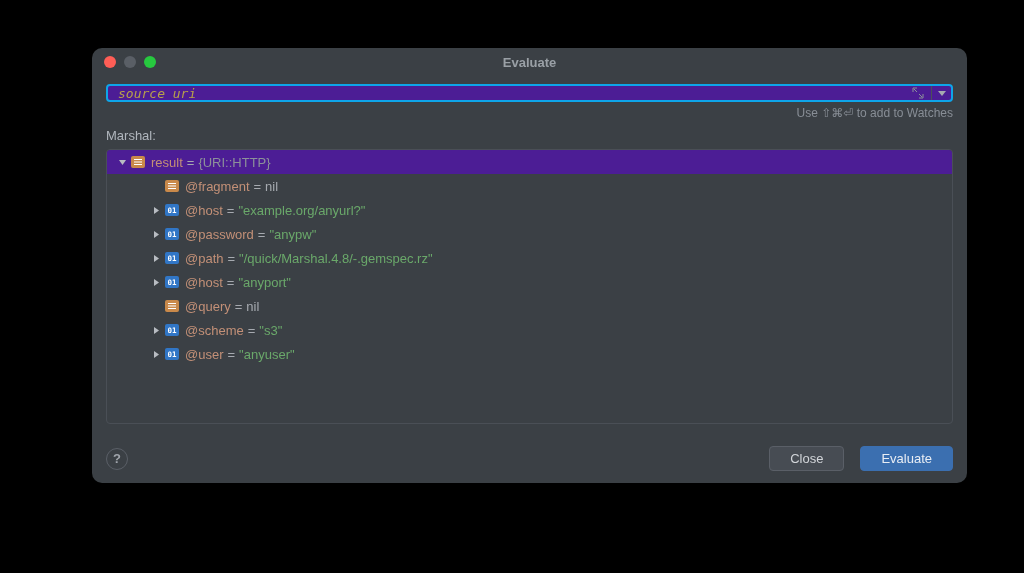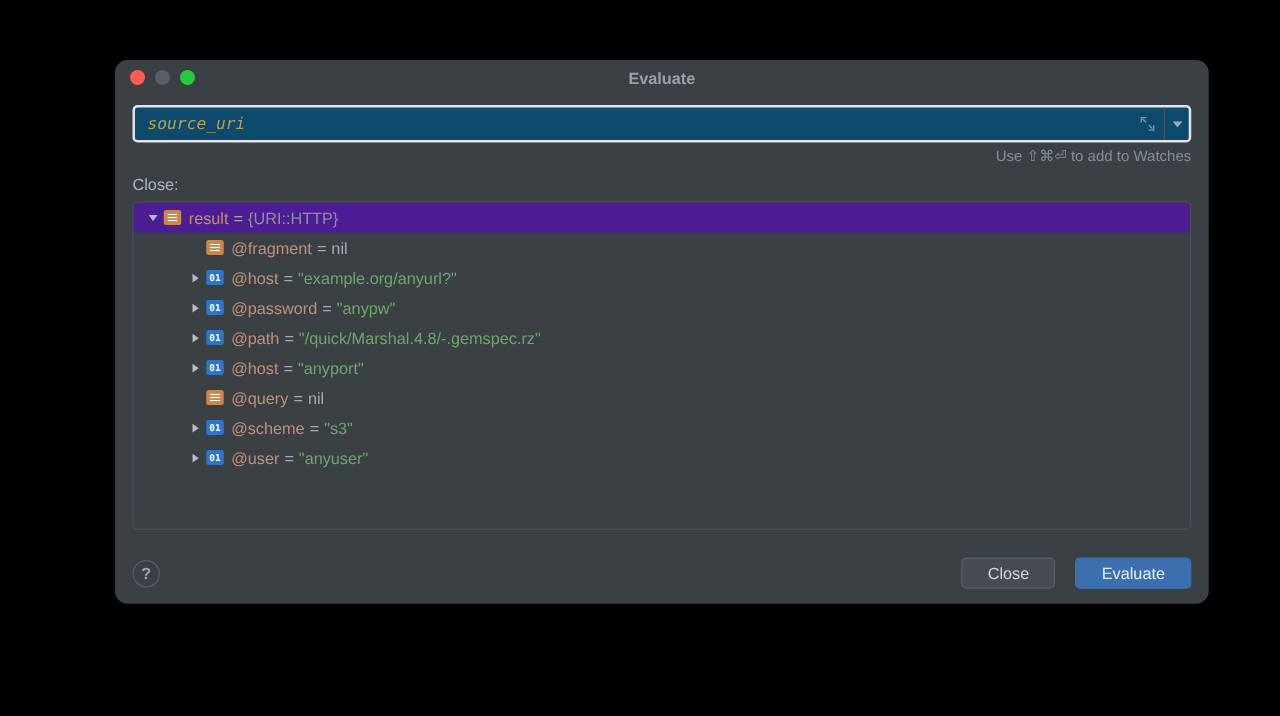--- a/index.html
+++ b/index.html
@@ -62,24 +62,24 @@
       display: flex;
       flex-direction: column;
     }
     .label {
       color: #b0b6bd;
       font-size: 13px;
       margin-bottom: 6px;
     }
     .expr-wrapper {
       display: flex;
-      border: 2px solid #e5e5e5;
+      border: 2px solid #0ea5e9;
       border-radius: 4px;
-      height: 30px;
-      background: #0c4a6e;
+      height: 18px;
+      background: #4c1d95;
     }
     .expr-input {
       flex: 1;
       background: transparent;
       border: none;
       outline: none;
       color: #b8a14a;
       font-family: "Menlo", "Monaco", monospace;
       font-style: italic;
       font-size: 13px;
@@ -227,21 +227,21 @@
       </div>
       <div class="dropdown-toggle">
         <svg width="8" height="5" viewBox="0 0 8 5">
             <path d="M0 0 L8 0 L4 5 Z"></path>
           </svg>
       </div>
     </div>
 
     <div class="hint">Use ⇧⌘⏎ to add to Watches</div>
 
-    <div class="label">Close:</div>
+    <div class="label">Marshal:</div>
 
     <div class="result-area">
       <div class="tree-row selected indent-1">
         <span class="arrow">
           <svg width="9" height="9" viewBox="0 0 9 9">
               <path d="M1 2 L8 2 L4.5 7 Z"></path>
             </svg>
         </span>
         <span class="icon-badge obj">
           <svg width="8" height="6" viewBox="0 0 8 6">

